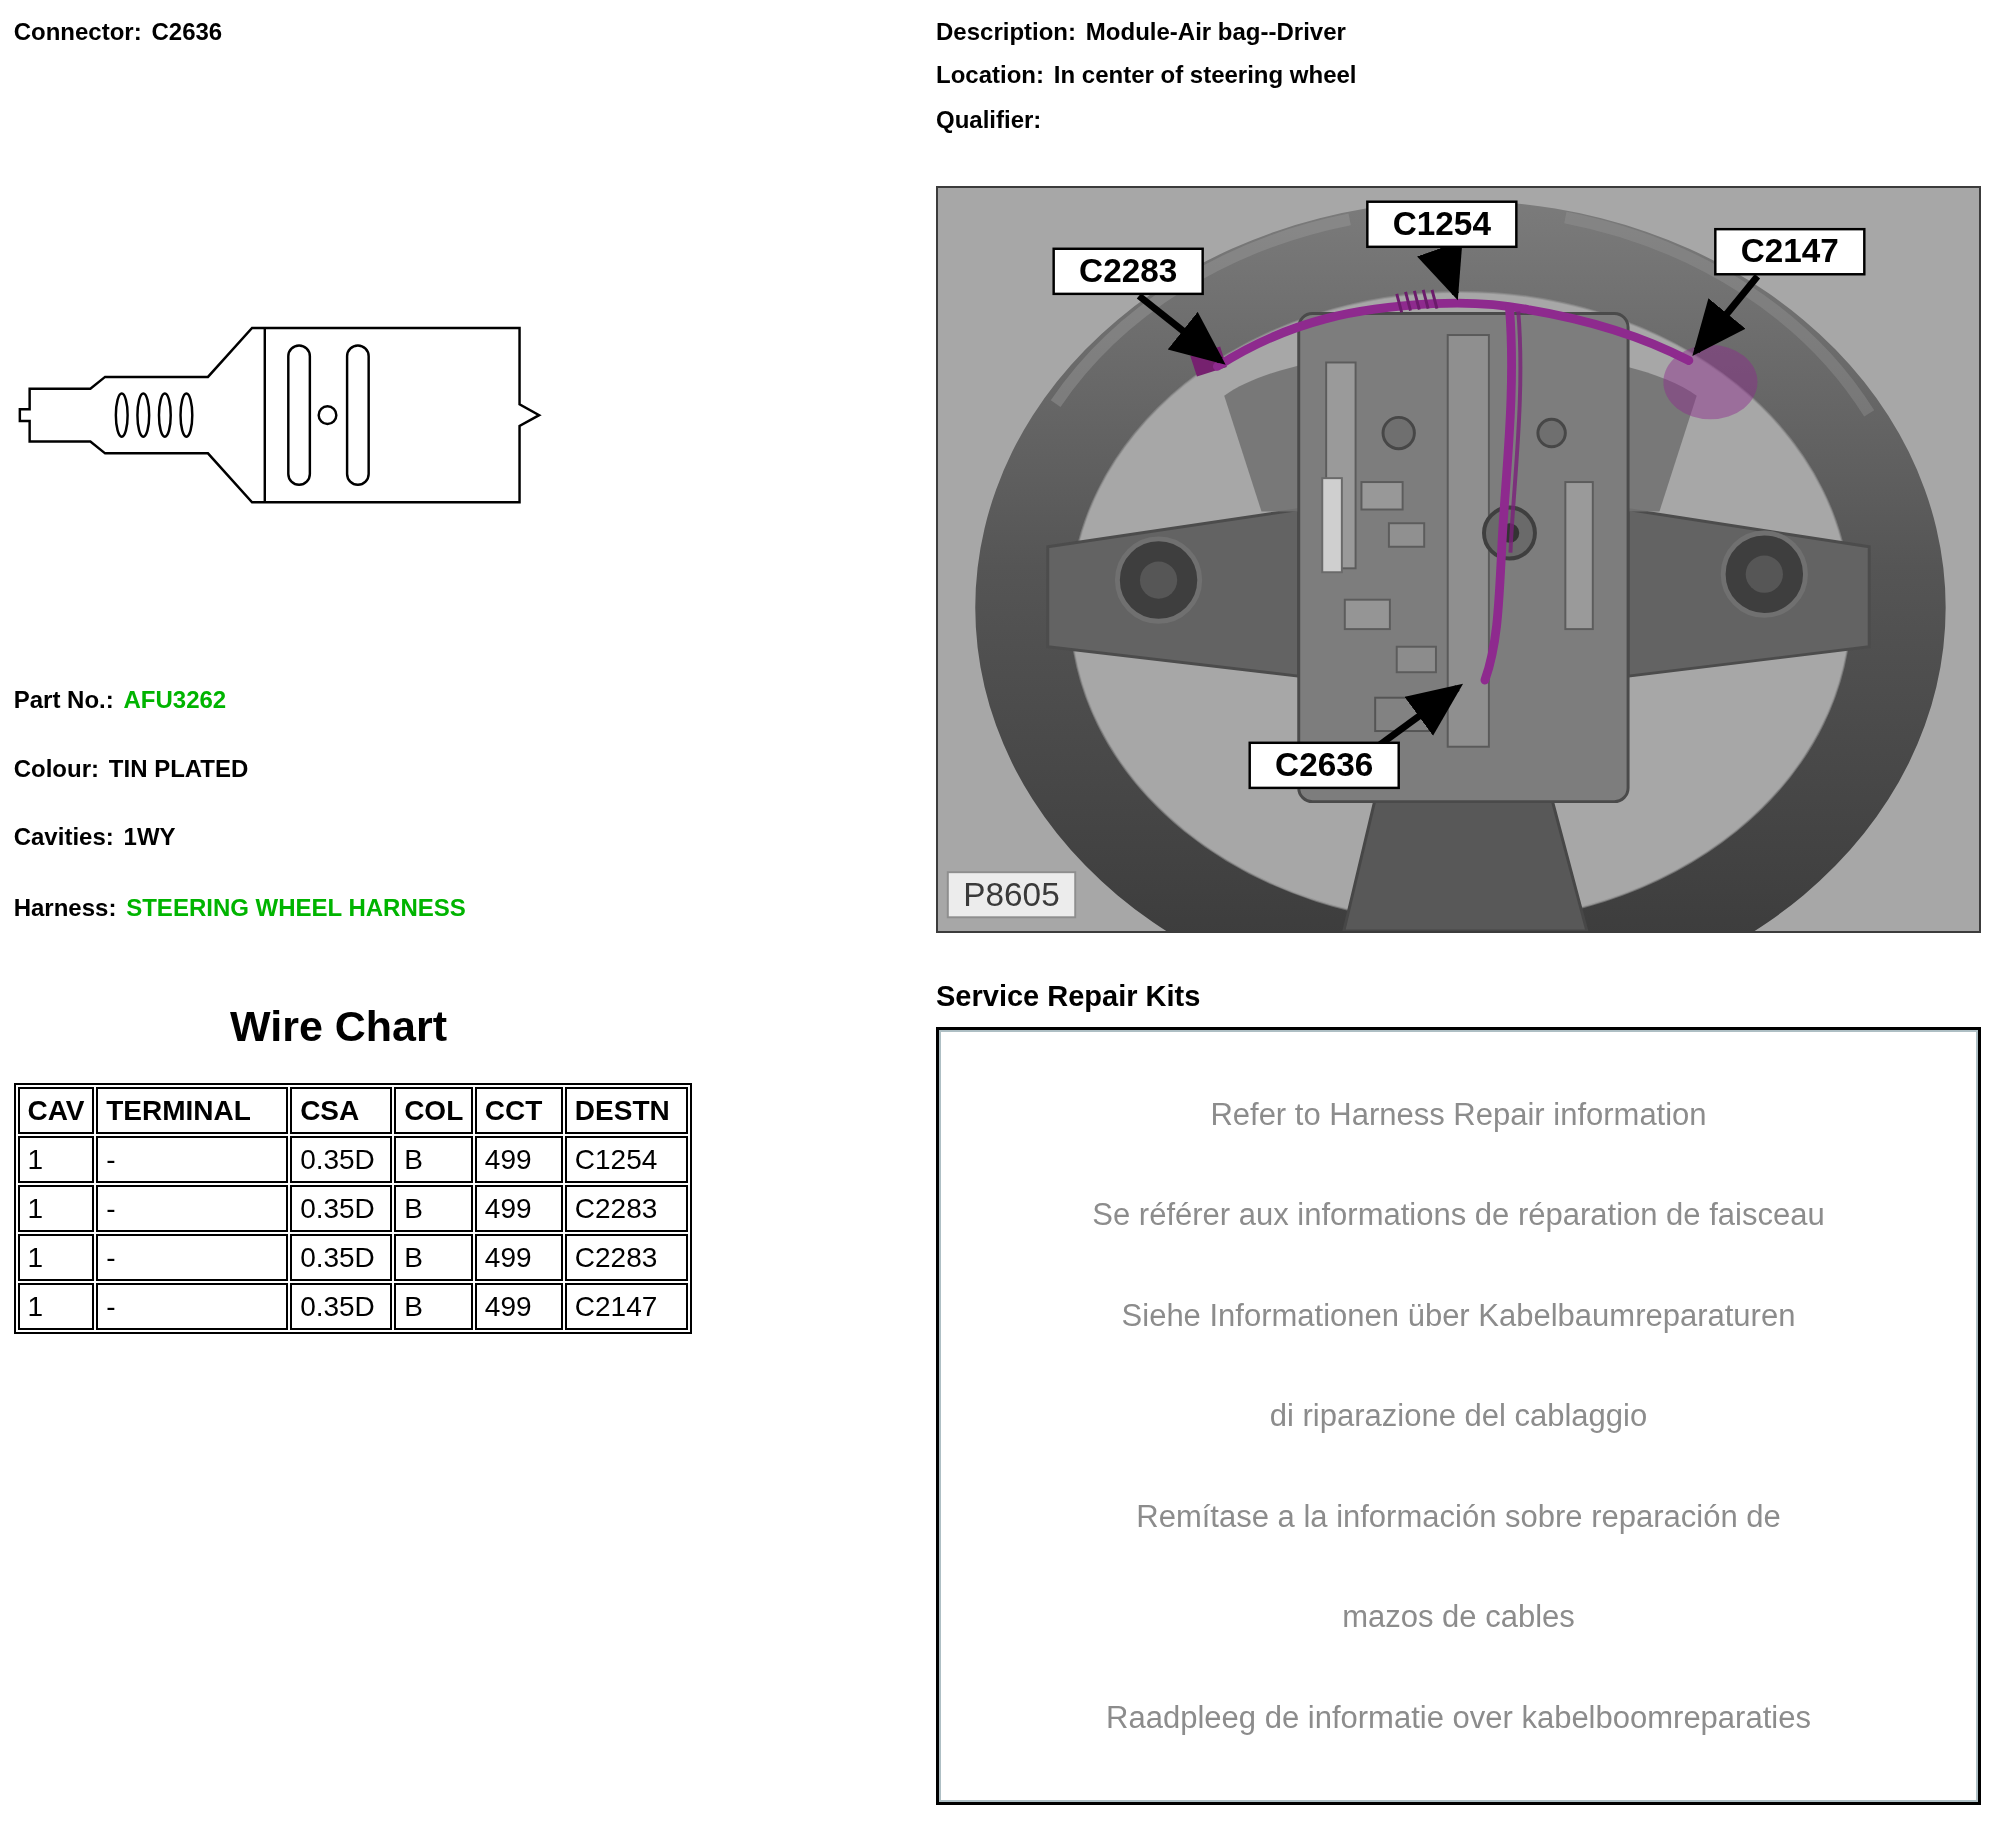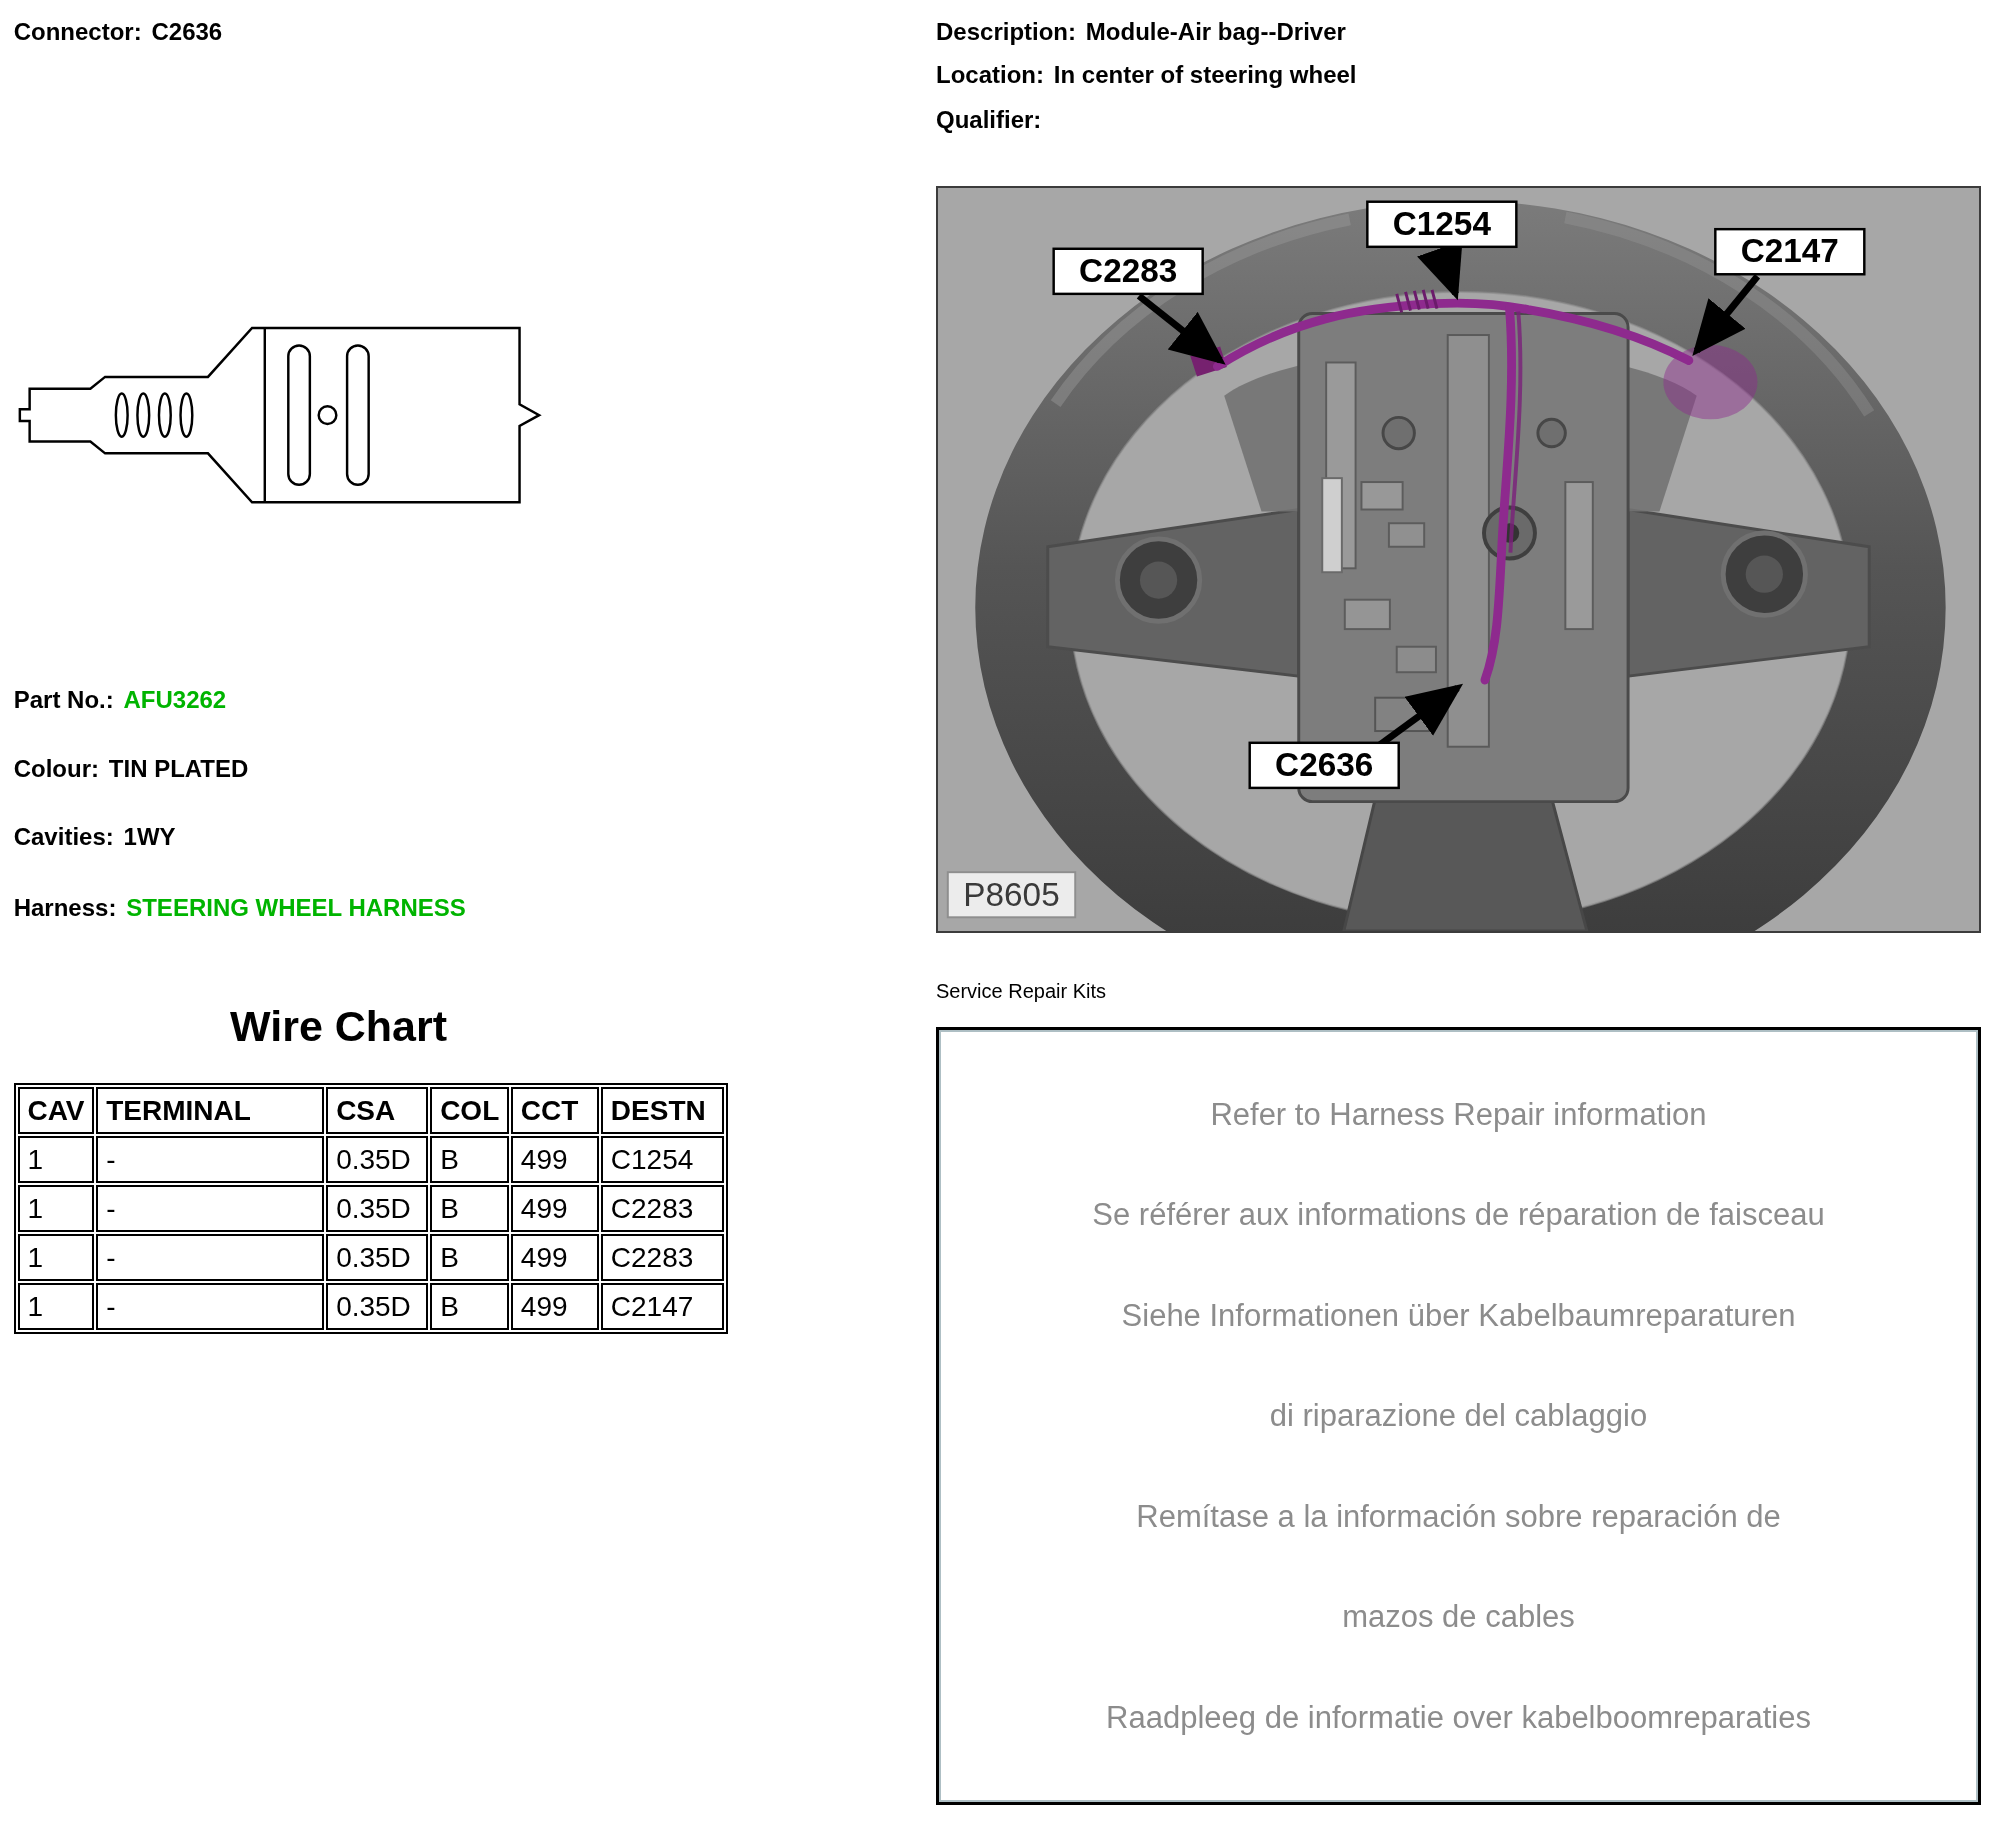--- a/index.html
+++ b/index.html
@@ -17,24 +17,24 @@
   .wire-title { font-size:43px; font-weight:bold; }
   table.wire-table {
     border-collapse:separate; border-spacing:2.9px;
     border:2.9px solid #000; background:#fff;
   }
   table.wire-table th, table.wire-table td {
     border:2px solid #000; font-size:28px; padding:2.9px 7.8px;
     text-align:left; height:47px; vertical-align:middle; background:#fff;
   }
   table.wire-table th { font-weight:bold; }
-  .c0{width:60px}.c1{width:228px}.c2{width:102px}.c3{width:64px}.c4{width:88px}.c5{width:123px}
+  .c0{width:60px}.c1{width:192px}.c2{width:102px}.c3{width:64px}.c4{width:88px}.c5{width:123px}
 
   
-  .service-heading { font-size:20px; font-weight:normal; }
+  .service-heading { font-size:29px; font-weight:bold; }
   .service-box {
     border:3.9px solid #000; padding:0; background:#fff;
   }
   .service-inner {
     width:100%; height:100%; border:2px solid #aebfc4;
     display:flex; flex-direction:column; justify-content:space-evenly;
     align-items:center;
   }
   .service-line { color:#8c8c8c; font-size:31px; text-align:center; }
 

